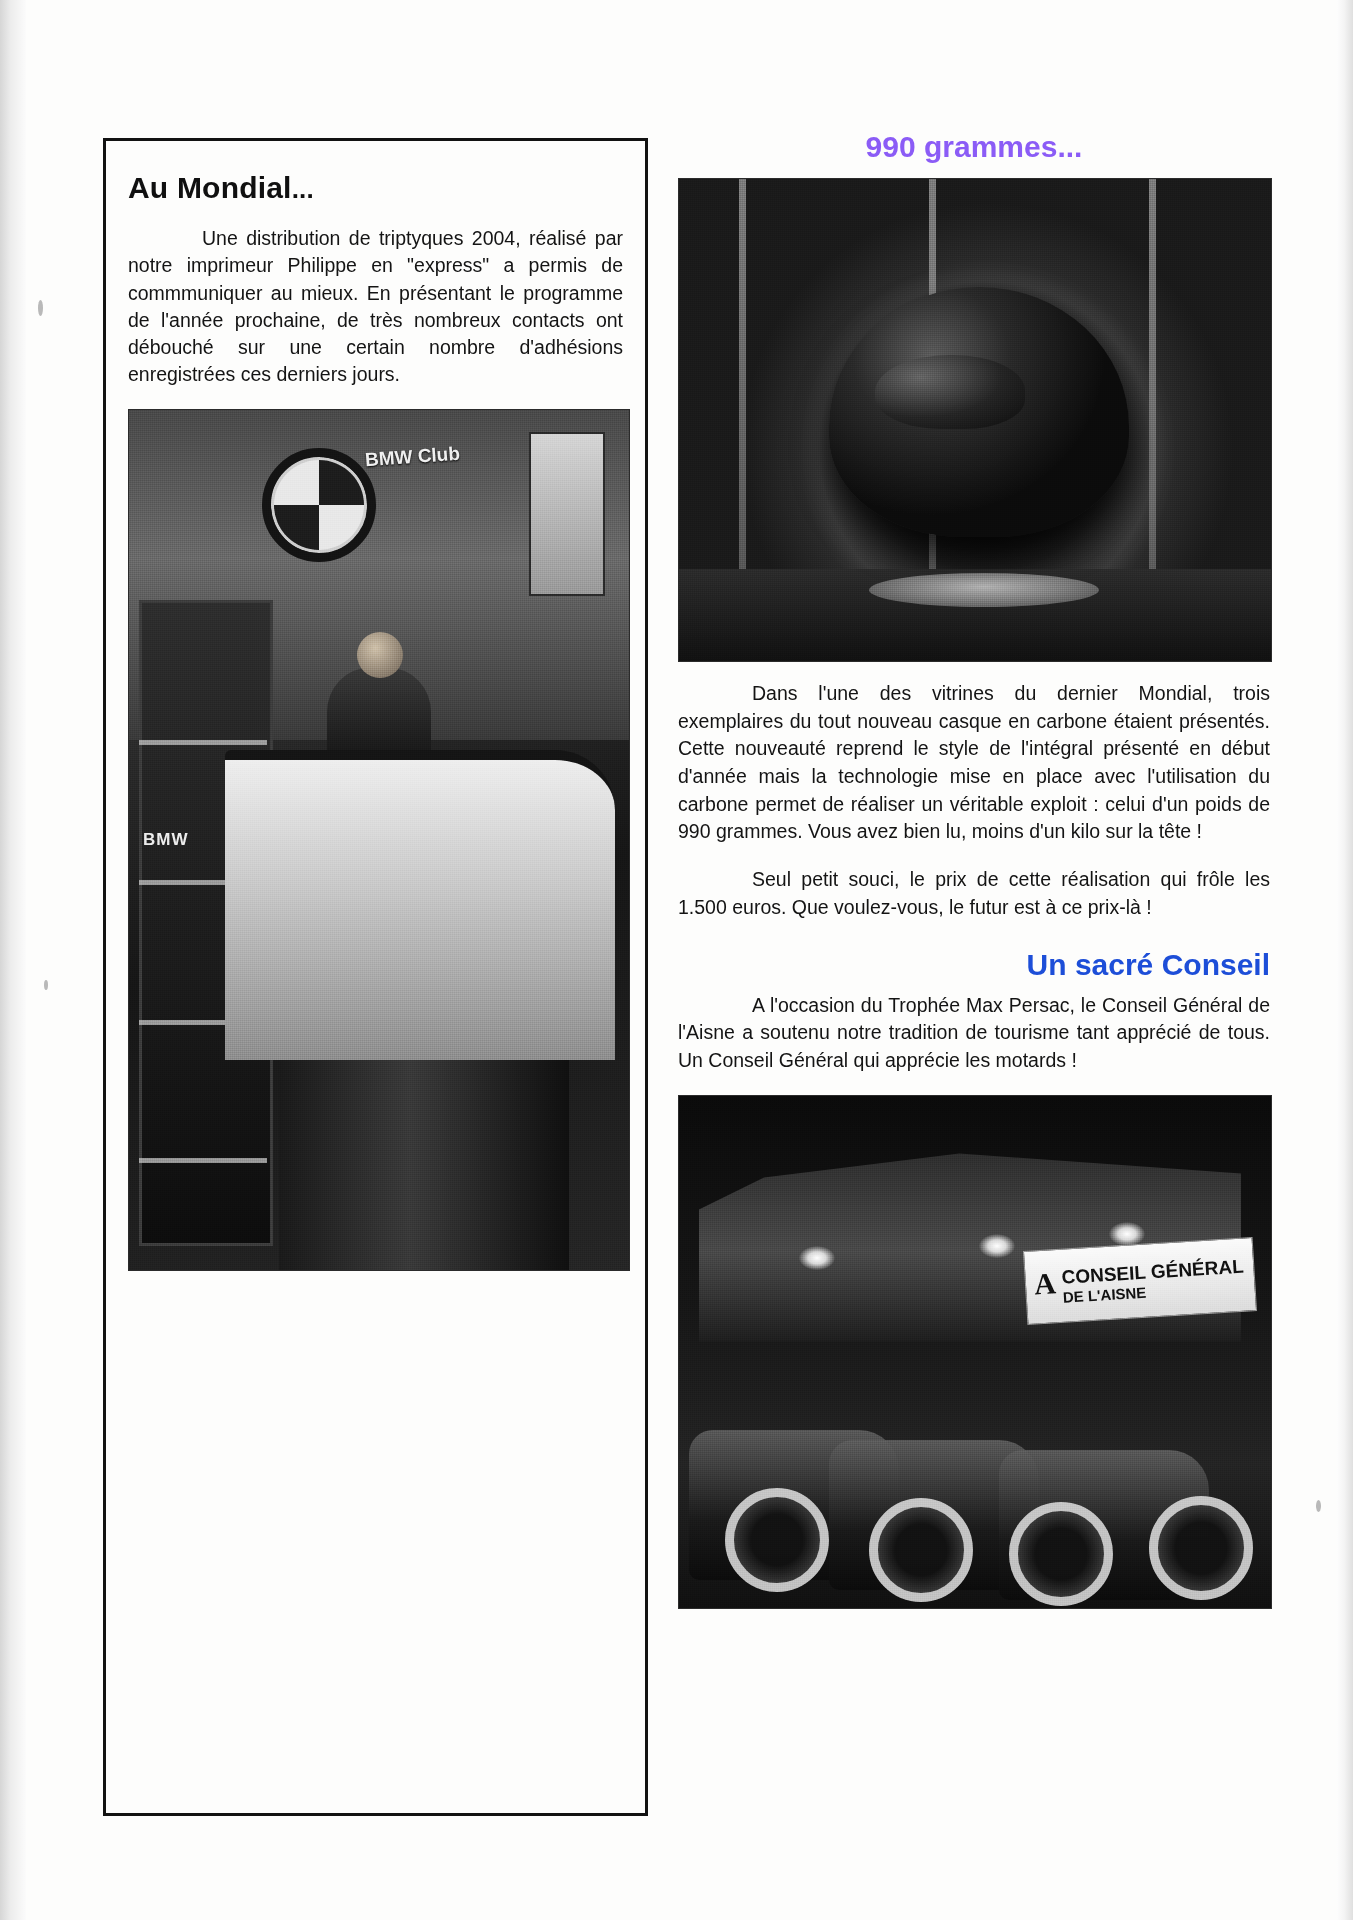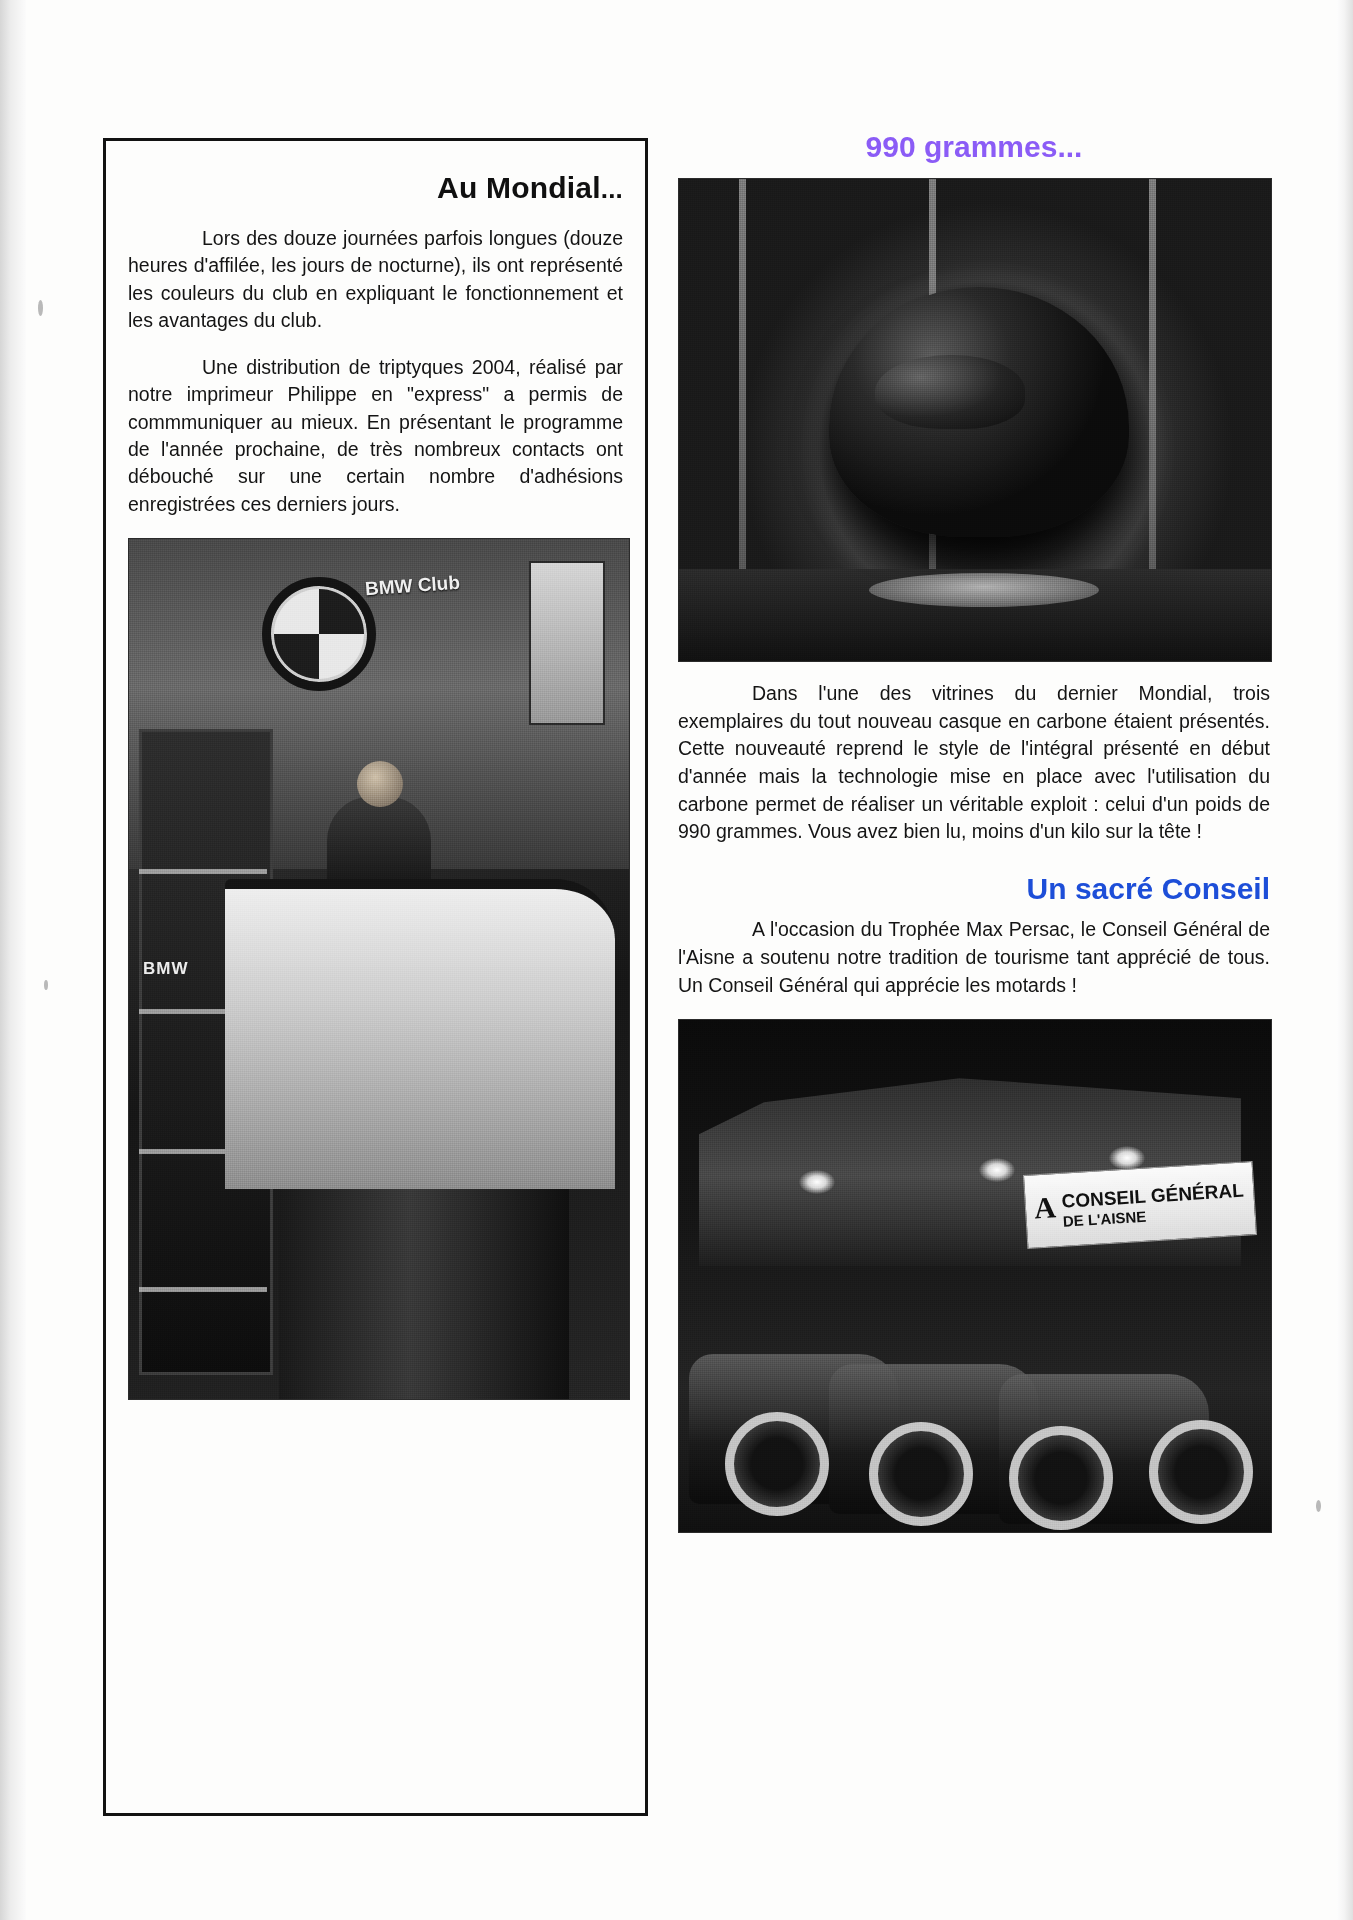--- a/index.html
+++ b/index.html
@@ -87,21 +87,21 @@
   .col-right {
     position: absolute;
     left: 678px;
     top: 130px;
     width: 592px;
     height: 1690px;
   }
 
   h2.headline-left {
     margin: 14px 0 20px 0;
-    text-align: right;
+    text-align: left;
     font-size: 30px;
     font-weight: bold;
     letter-spacing: .2px;
     color: #101010;
   }
   h2.headline-left .dots { font-weight: bold; font-size: 26px; }
 
   h2.headline-right {
     margin: 0 0 14px 0;
     text-align: center;
@@ -315,21 +315,20 @@
   <div class="scan-speck" style="left:38px;top:300px;width:5px;height:16px;"></div>
   <div class="scan-speck" style="left:44px;top:980px;width:4px;height:10px;"></div>
   <div class="scan-speck" style="left:1316px;top:1500px;width:5px;height:12px;"></div>
 
 
   <div class="col-left">
     <h2 class="headline-left">
       <span>Au Mondial</span><span class="dots">...</span>
     </h2>
 
-    <p class="body">Lors des douze journées parfois longues (douze heures d'affilée, les jours de nocturne), ils ont représenté les couleurs du club en expliquant le fonctionnement et les avantages du club.</p>
     <p class="body">Une distribution de triptyques 2004, réalisé par notre imprimeur Philippe en "express" a permis de commmuniquer au mieux. En présentant le programme de l'année prochaine, de très nombreux contacts ont débouché sur une certain nombre d'adhésions enregistrées ces derniers jours.</p>
 
     <div class="photo" id="photo-stand">
       <div class="backwall"></div>
       <div class="bmw-roundel"></div>
       <div class="sign">BMW Club</div>
       <div class="panel"></div>
       <div class="display-case"></div>
       <div class="shelfline" style="top:330px;"></div>
       <div class="shelfline" style="top:470px;"></div>
@@ -352,20 +351,21 @@
       <div class="glass-post" style="left:470px;"></div>
       <div class="shelf"></div>
       <div class="base"></div>
       <div class="helmet"></div>
       <div class="visor"></div>
       <div class="grain"></div>
     </div>
 
     <div style="height:18px"></div>
     <p class="body">Dans l'une des vitrines du dernier Mondial, trois exemplaires du tout nouveau casque en carbone étaient présentés.  Cette nouveauté reprend le style de l'intégral présenté en début d'année mais la technologie mise en place avec l'utilisation du carbone permet de réaliser un véritable exploit : celui d'un poids de 990 grammes. Vous avez bien lu, moins d'un kilo sur la tête !</p>
+    <p class="body">Seul petit souci, le prix de cette réalisation qui frôle les 1.500 euros. Que voulez-vous, le futur est à ce prix-là !</p>
 
     <h2 class="headline-mid">Un sacré Conseil</h2>
     <p class="body tight">A l'occasion du Trophée Max Persac, le Conseil Général de l'Aisne a soutenu notre tradition de tourisme tant apprécié de tous.  Un Conseil Général  qui apprécie les motards !</p>
 
     <div class="photo" id="photo-bikes">
       <div class="building"></div>
       <div class="lamp" style="left:120px;top:150px;"></div>
       <div class="lamp" style="left:300px;top:138px;"></div>
       <div class="lamp" style="left:430px;top:126px;"></div>
       <div class="banner">

